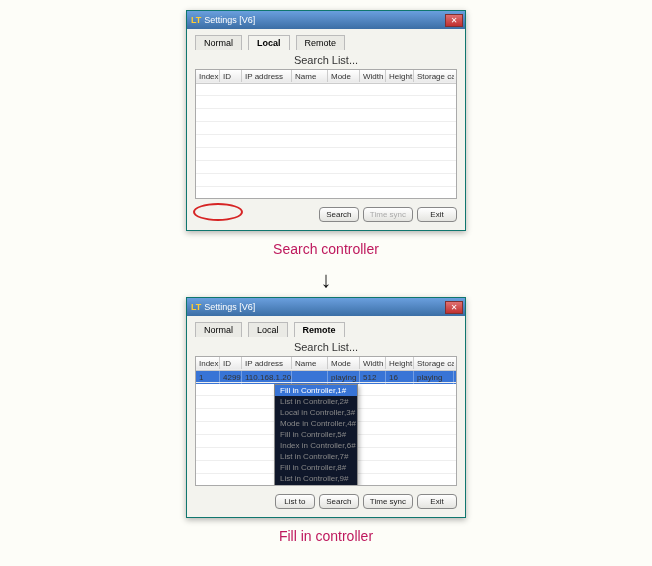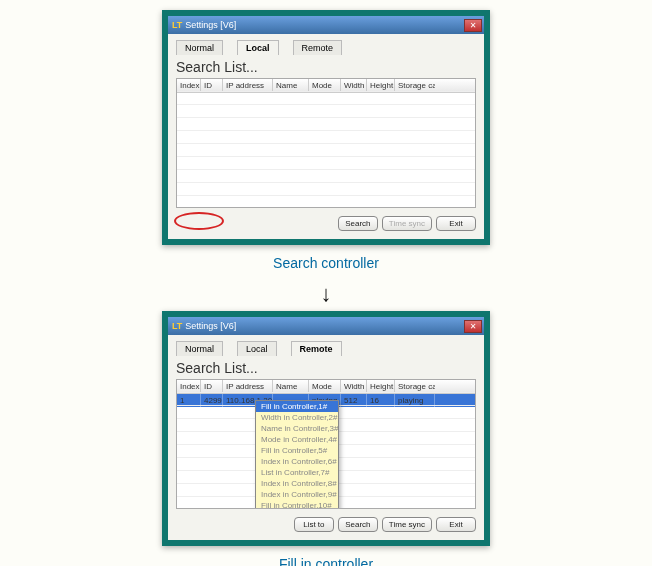--- a/index.html
+++ b/index.html
@@ -8,22 +8,22 @@
     font-size: 10px;
     background: #fdfdf8;
     width: 652px;
     height: 566px;
     display: flex;
     flex-direction: column;
     align-items: center;
     padding: 10px 0;
   }
   .window {
-    width: 328px;
-    border: 6px solid #0f766e;
+    width: 280px;
+    border: 1px solid #0f766e;
     background: #e8edf5;
     box-shadow: 0 2px 6px rgba(0,0,0,0.3);
   }
   .titlebar {
     height: 18px;
     background: linear-gradient(to bottom, #6a9fde, #3b6ea5);
     display: flex;
     align-items: center;
     justify-content: space-between;
     padding: 0 2px 0 4px;
@@ -38,32 +38,32 @@
     background: linear-gradient(to bottom, #e07070, #c03030);
     border: 1px solid #803030;
     display: flex; align-items: center; justify-content: center;
     color: #fff; font-size: 8px;
     cursor: pointer;
   }
   .win-body {
     background: #f3f3ee;
     padding: 6px 8px 8px 8px;
   }
-  .tabs { display: flex; gap: 14px; margin-bottom: 4px; }
+  .tabs { display: flex; gap: 6px; margin-bottom: 4px; }
   .tab {
     padding: 2px 8px;
     font-size: 9px;
     font-weight: bold;
     background: #f3f3ee;
     border: 1px solid #bbb;
     border-bottom: none;
     cursor: pointer;
   }
   .tab.inactive { font-weight: normal; background: #eaeae5; }
-  .search-label { font-size: 14px; margin-bottom: 3px; color: #333; }
+  .search-label { font-size: 11px; margin-bottom: 3px; color: #333; text-align: center; }
   .listview {
     border: 1px solid #aaa;
     background: #fff;
     height: 130px;
     overflow: hidden;
     position: relative;
   }
   .lv-header {
     display: flex;
     background: linear-gradient(to bottom, #fff, #e8e8e8);
@@ -123,36 +123,36 @@
   .hl-ellipse {
     position: absolute;
     width: 50px; height: 18px;
     border: 2px solid #d62424;
     border-radius: 50%;
     pointer-events: none;
   }
   .caption {
     font-family: Arial, sans-serif;
     font-size: 14px;
-    color: #0369a1;
+    color: #be185d;
     margin: 10px 0;
     text-align: right;
   }
   .arrow {
     font-size: 22px;
     color: #111;
     margin: 2px 0 6px 0;
     line-height: 1;
   }
   .contextmenu {
     position: absolute;
     left: 78px;
-    top: 6px;
+    top: 13px;
     width: 84px;
-    background: #fef9c3;
+    background: #0f172a;
     border: 1px solid #888;
     box-shadow: 2px 2px 4px rgba(0,0,0,0.25);
     font-size: 8px;
     z-index: 10;
   }
   .cm-item {
     padding: 1px 5px;
     color: #888;
     cursor: pointer;
     white-space: nowrap;
@@ -244,28 +244,28 @@
             <div class="lv-col">110.168.1.201</div>
             <div class="lv-col"></div>
             <div class="lv-col">playing</div>
             <div class="lv-col">512</div>
             <div class="lv-col">16</div>
             <div class="lv-col">playing</div>
           </div>
 
           <div class="contextmenu">
             <div class="cm-item selected">Fill in Controller,1#</div>
-            <div class="cm-item">Width in Controller,2#</div>
-            <div class="cm-item">Name in Controller,3#</div>
+            <div class="cm-item">List in Controller,2#</div>
+            <div class="cm-item">Local in Controller,3#</div>
             <div class="cm-item">Mode in Controller,4#</div>
             <div class="cm-item">Fill in Controller,5#</div>
             <div class="cm-item">Index in Controller,6#</div>
             <div class="cm-item">List in Controller,7#</div>
-            <div class="cm-item">Index in Controller,8#</div>
-            <div class="cm-item">Index in Controller,9#</div>
+            <div class="cm-item">Fill in Controller,8#</div>
+            <div class="cm-item">List in Controller,9#</div>
             <div class="cm-item">Fill in Controller,10#</div>
 
           </div>
         </div>
         <div class="lv-gridlines"></div>
       </div>
       <div class="button-row">
         <button class="btn">List to</button>
         <button class="btn">Search</button>
         <button class="btn">Time sync</button>

